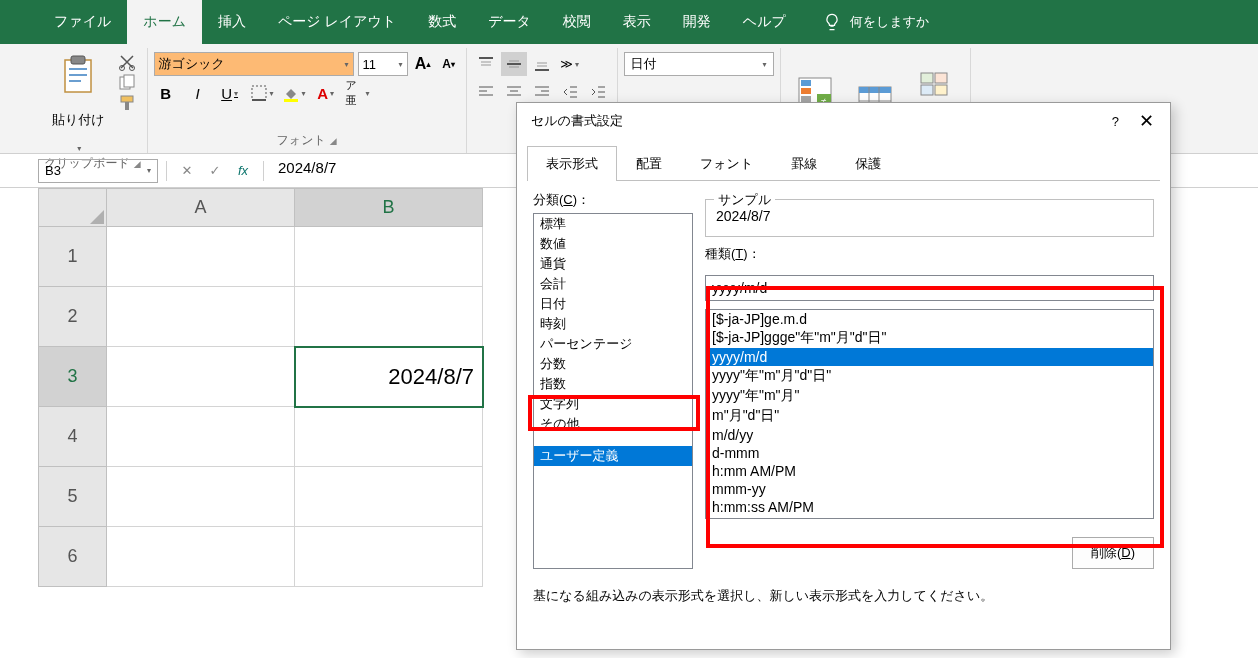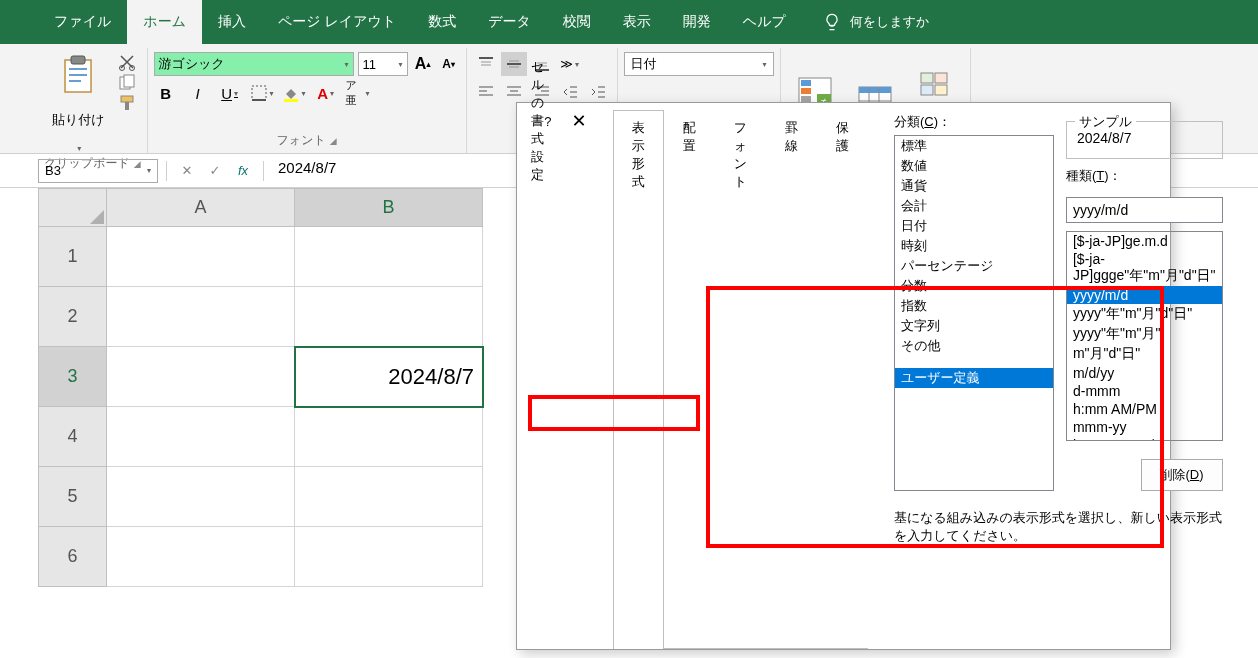--- a/index.html
+++ b/index.html
@@ -20,21 +20,21 @@
     .launcher { font-size: 9px; color: #888; }
     
     .clipboard-group .ribbon-group-content { gap: 4px; }
     .paste-btn { display: flex; flex-direction: column; align-items: center; gap: 15px; padding: 2px 8px; }
     .paste-icon { width: 38px; height: 42px; }
     .small-col { display: flex; flex-direction: column; gap: 2px; padding-top: 2px; }
     .small-btn { width: 22px; height: 18px; }
     
     .font-group .ribbon-group-content { flex-direction: column; gap: 6px; }
     .font-row1 { display: flex; gap: 4px; align-items: center; }
-    .font-select { width: 200px; height: 24px; border: 1px solid #ababab; background: #86efac; padding: 0 4px; font-size: 13px; display: flex; align-items: center; justify-content: space-between; font-family: Liberation Serif, serif; }
+    .font-select { width: 200px; height: 24px; border: 1px solid #ababab; background: #fdba74; padding: 0 4px; font-size: 13px; display: flex; align-items: center; justify-content: space-between; font-family: Liberation Serif, serif; }
     .size-select { width: 50px; height: 24px; border: 1px solid #ababab; background: #fff; padding: 0 4px; font-size: 13px; display: flex; align-items: center; justify-content: space-between; }
     .aa-btn { width: 22px; height: 22px; display: flex; align-items: center; justify-content: center; font-weight: bold; }
     .font-row2 { display: flex; gap: 8px; align-items: center; }
     .fbtn { width: 24px; height: 22px; display: flex; align-items: center; justify-content: center; font-size: 15px; }
     .fbtn.bold { font-weight: bold; }
     .fbtn.italic { font-style: italic; }
     .fbtn.underline { text-decoration: underline; }
     .dd-caret { font-size: 8px; color: #666; margin-left: 2px; }
     
     .align-group .ribbon-group-content { flex-direction: column; gap: 4px; }
@@ -66,21 +66,21 @@
     .grid-table th { background: #e6e6e6; border: 1px solid #c0c0c0; font-weight: normal; color: #555; font-size: 18px; }
     .grid-table td { border: 1px solid #d4d4d4; background: #fff; font-size: 22px; padding: 0 8px; text-align: right; }
     .col-head { width: 188px; height: 38px; }
     .row-head { width: 68px; height: 60px; font-size: 22px; }
     .corner { width: 68px; height: 38px; background: #e6e6e6; border: 1px solid #c0c0c0; position: relative; }
     .corner::after { content: ""; position: absolute; right: 2px; bottom: 2px; border-left: 14px solid transparent; border-bottom: 14px solid #b0b0b0; }
     .row-head.active, .col-head.active { background: #d2d2d2; color: #217346; }
     td.selected { outline: 2px solid #217346; outline-offset: -1px; }
     
     
-    .dialog { position: absolute; left: 516px; top: 102px; width: 655px; height: 548px; background: #fff; border: 1px solid #9a9a9a; box-shadow: 4px 4px 12px rgba(0,0,0,0.2); display: flex; flex-direction: row; }
+    .dialog { position: absolute; left: 516px; top: 102px; width: 655px; height: 548px; background: #fff; border: 1px solid #9a9a9a; box-shadow: 4px 4px 12px rgba(0,0,0,0.2); display: flex; flex-direction: column; }
     .dialog-title { height: 36px; display: flex; align-items: center; justify-content: space-between; padding: 0 8px 0 14px; font-size: 13px; }
     .dialog-title-right { display: flex; gap: 12px; align-items: center; }
     .dialog-close { font-size: 18px; padding: 4px 8px; cursor: pointer; }
     .dialog-tabs { display: flex; border-bottom: 1px solid #c0c0c0; margin: 6px 10px 0 10px; }
     .dialog-tab { padding: 8px 18px; border: 1px solid transparent; border-bottom: none; font-size: 13px; cursor: pointer; position: relative; top: 1px; }
     .dialog-tab.active { border-color: #c0c0c0; background: #fff; }
     .dialog-body { flex: 1; padding: 10px 16px; display: flex; flex-direction: column; }
     .body-top { display: flex; gap: 12px; }
     .category-col { width: 160px; display: flex; flex-direction: column; }
     .field-label { font-size: 13px; margin-bottom: 4px; }

